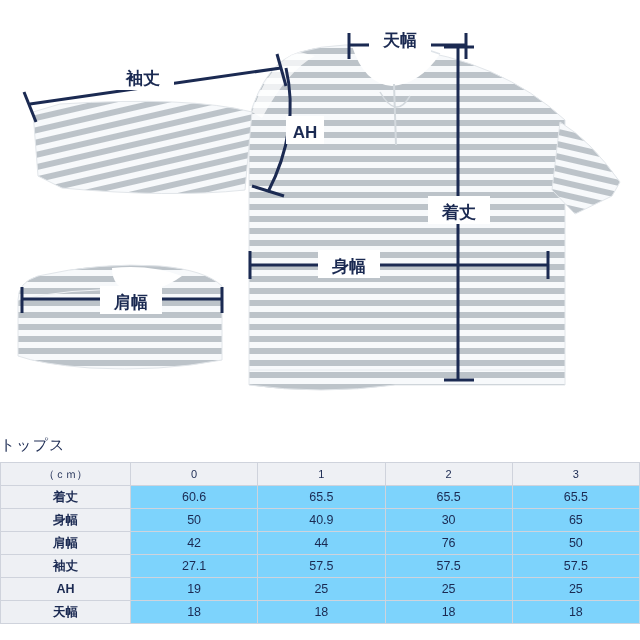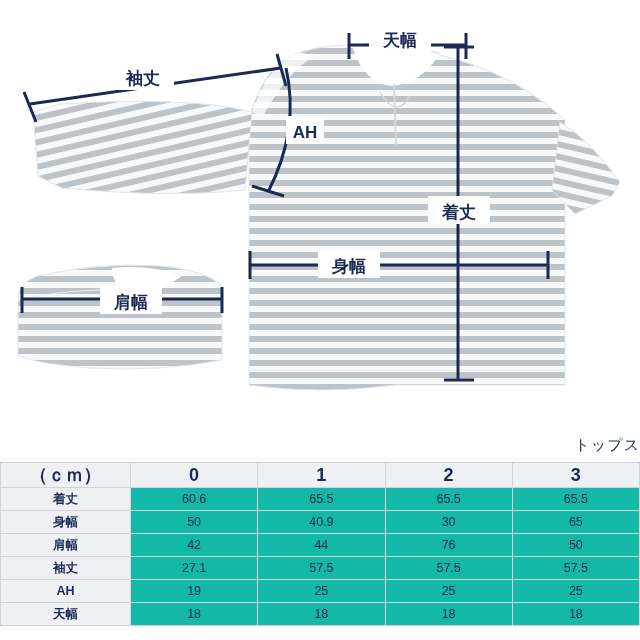--- a/index.html
+++ b/index.html
@@ -11,21 +11,21 @@
     position:relative;
     overflow:hidden;
   }
   #diagram{
     position:absolute;left:0;top:0;width:640px;height:430px;
   }
   #table-area{
     position:absolute;left:0;top:430px;width:640px;height:210px;
   }
   .table-title{
-    text-align:right;
+    text-align:left;
     font-size:15px;
     color:#1b2a52;
     padding-top:6px;
     padding-bottom:7px;
     letter-spacing:1px;
   }
   table{
     border-collapse:collapse;
     width:640px;
     table-layout:fixed;
@@ -34,30 +34,30 @@
     border:1px solid #cfd3dc;
     font-size:12.5px;
     height:22px;
     text-align:center;
     color:#1b2a52;
     font-weight:normal;
     padding:0;
   }
   thead th{
     background:#eef0f4;
-    font-weight:bold;
-    font-size:18px;
+    font-weight:normal;
+    font-size:11px;
     text-align:center;
   }
   tbody th{
     background:#eef0f4;
     font-weight:bold;
     width:130px;
   }
-  tbody td{background:#14b8a6;margin-left:12px;}
+  tbody td{background:#7dd3fc;margin-left:12px;}
   col.labelcol{width:130px;}
   .nv{font-size:12.5px;}
 </style>
 </head>
 <body>
 
 <div id="diagram">
   <svg width="640" height="430" viewBox="0 0 640 430" xmlns="http://www.w3.org/2000/svg">
     <defs>
       <pattern id="stripes" width="12" height="12" patternUnits="userSpaceOnUse">

